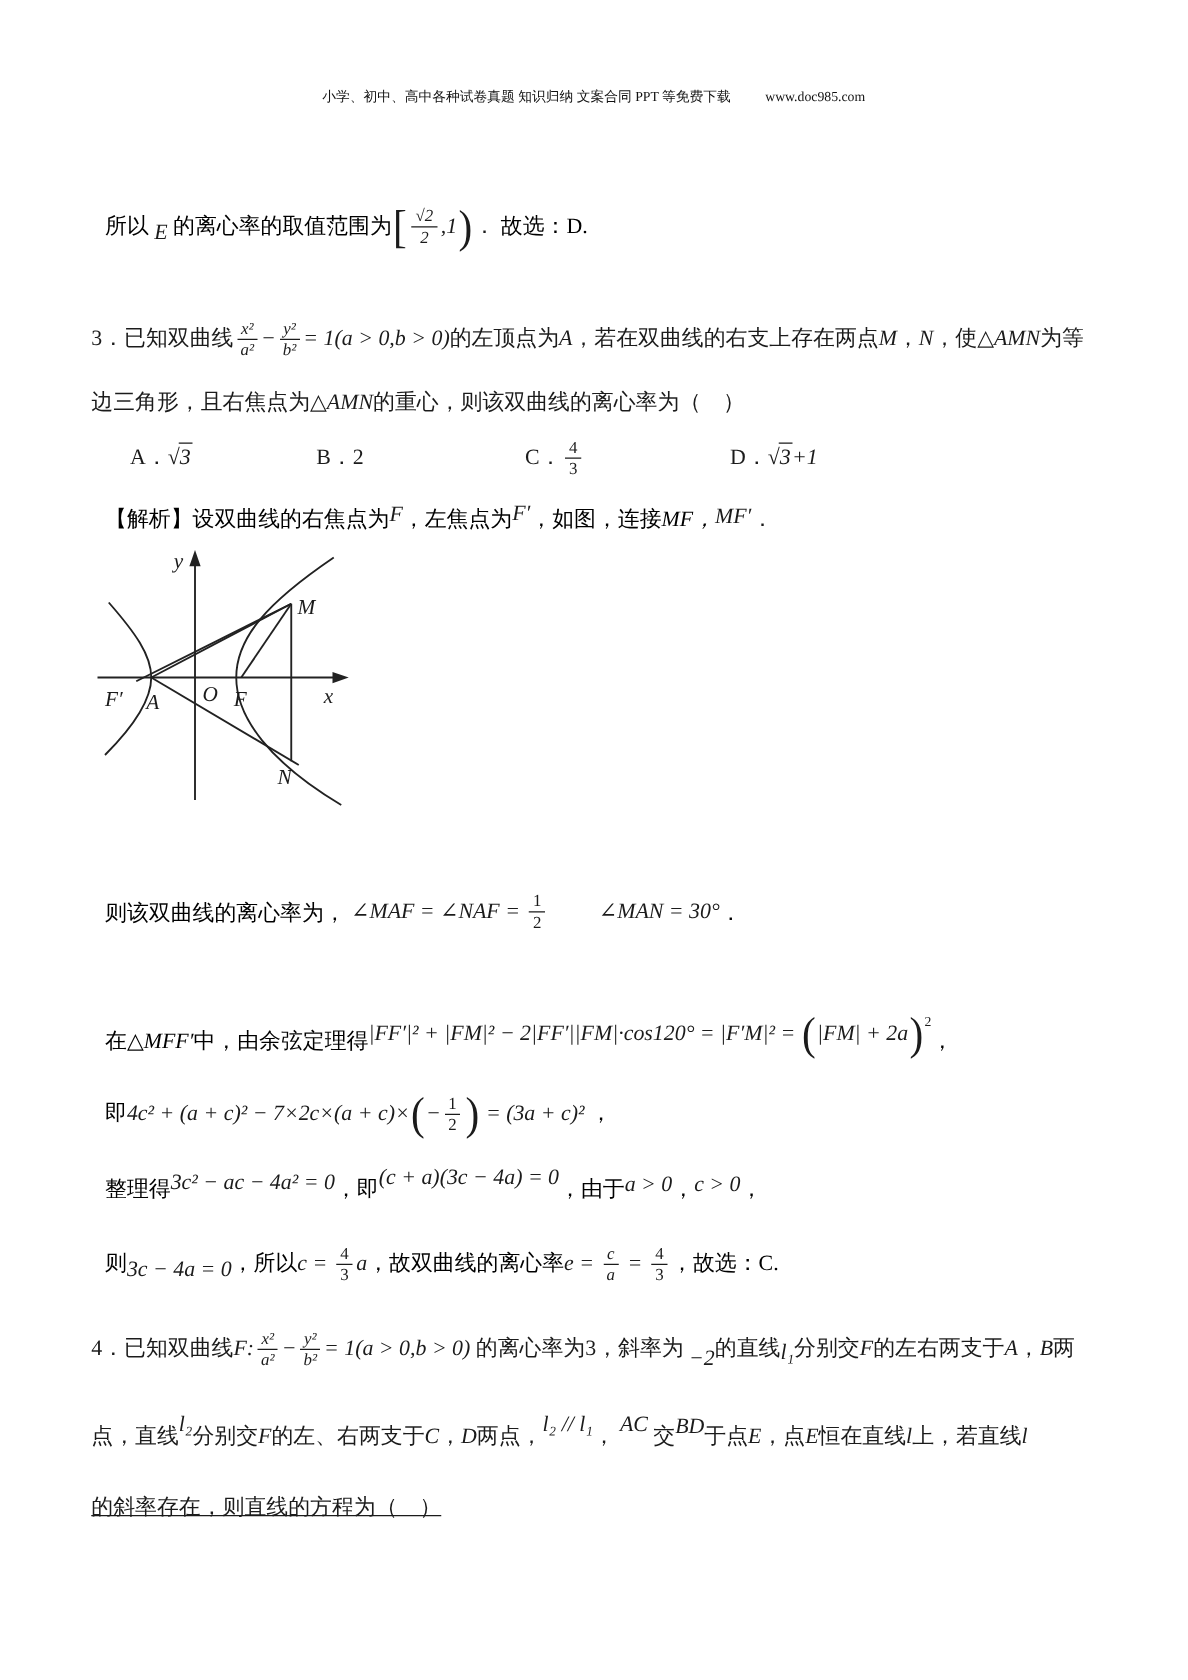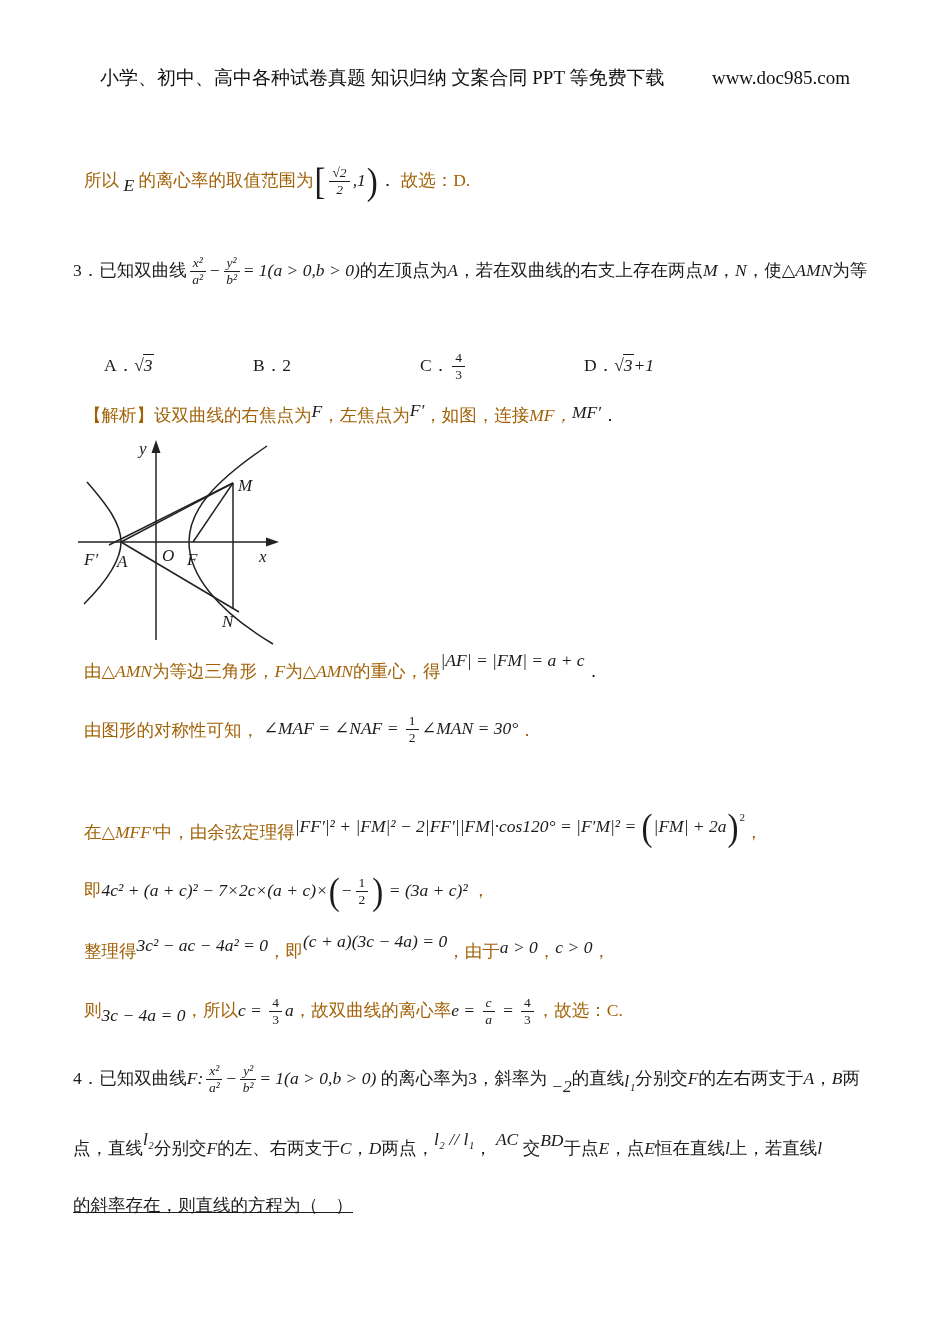--- a/index.html
+++ b/index.html
@@ -1,48 +1,49 @@
 <!DOCTYPE html>
 <html><head>
 <meta charset="utf-8">
 <style>
   html,body{margin:0;padding:0;background:#ffffff;}
   .page{position:relative;width:950px;height:1344px;background:#fff;overflow:hidden;
         font-family:"Liberation Serif","DejaVu Serif",serif;color:#1b1b1b;font-size:17.5px;}
   .line{position:absolute;white-space:pre;}
-  .red{color:#a16207;}
+  .red{color:#000000;}
   .it{font-style:italic;}
   .frac{display:inline-flex;flex-direction:column;align-items:center;vertical-align:middle;
         font-size:13.5px;line-height:1.2;margin:0 3px;text-align:center;}
   .frac .fn{border-bottom:1.2px solid currentColor;padding:0 3px;display:block;}
   .frac .fd{padding:0 2px;display:block;}
   .big{font-size:33px;line-height:0;vertical-align:middle;font-weight:400;margin:0 1px;display:inline-block;transform:scaleY(1.12);}
   sup.msup{font-size:11px;line-height:0;}
   .sqrt{white-space:nowrap;}
   .sqrt .rad{margin-right:-1px;}
   .sqrt .rbar{border-top:1.2px solid currentColor;padding:0 1px;}
-  .hdr{position:absolute;top:66px;left:0;width:100%;text-align:center;font-size:19px;line-height:24px;color:#111;}
+  .hdr{position:absolute;top:66px;left:0;width:100%;text-align:center;font-size:11px;line-height:24px;color:#111;}
   .hdr a{color:#111;text-decoration:none;}
   .figwrap{position:absolute;left:76px;top:438px;width:232px;height:210px;}
   svg text{font-family:"Liberation Serif","DejaVu Serif",serif;font-style:italic;font-size:17px;fill:#1b1b1b;}
 </style>
 </head>
 <body>
 
 <div class="page">
 
   <div class="hdr">
     <span>小学、初中、高中各种试卷真题 知识归纳 文案合同 PPT 等免费下载</span>
     <span>　　</span>
     <a href="#">www.doc985.com</a>
   </div>
 
   <div class="line" style="left:84px;top:150px;line-height:60px;"><span class="red">所以 </span><span class="it" style="position: relative; top: 5px;">E</span><span class="red"> 的离心率的取值范围为</span><span class="big">[</span><span class="frac it"><span class="fn">√2</span><span class="fd">2</span></span><span class="it">,1</span><span class="big">)</span><span>．</span><span class="red"> 故选：</span><span class="red">D.</span></div>
 
   <div class="line" style="left:73px;top:242px;line-height:56px;"><span>3．已知双曲线</span><span class="frac it"><span class="fn">x²</span><span class="fd">a²</span></span><span class="it">−</span><span class="frac it"><span class="fn">y²</span><span class="fd">b²</span></span><span class="it">= 1</span><span class="it">(a &gt; 0,b &gt; 0)</span><span>的左顶点为</span><span class="it">A</span><span>，若在双曲线的右支上存在两点</span><span class="it">M</span><span>，</span><span class="it">N</span><span>，使△</span><span class="it">AMN</span><span>为等</span></div>
+  <div class="line" style="left:73px;top:308px;line-height:26px;"><span>边三角形，且右焦点为△</span><span class="it">AMN</span><span>的重心，则该双曲线的离心率为（　）</span></div>
 
   <div class="line" style="left:104px;top:337px;line-height:56px;"><span>A．</span><span class="sqrt it"><span class="rad">√</span><span class="rbar">3</span></span></div>
   <div class="line" style="left:253px;top:337px;line-height:56px;"><span>B．2</span></div>
   <div class="line" style="left:420px;top:337px;line-height:56px;"><span>C．</span><span class="frac"><span class="fn">4</span><span class="fd">3</span></span></div>
   <div class="line" style="left:584px;top:337px;line-height:56px;"><span>D．</span><span class="sqrt it"><span class="rad">√</span><span class="rbar">3</span></span><span class="it">+1</span></div>
 
   <div class="line" style="left:84px;top:400px;line-height:30px;"><span class="red">【解析】设双曲线的右焦点为</span><span class="it" style="position: relative; top: -4px;">F</span><span class="red">，左焦点为</span><span class="it" style="position: relative; top: -5px;">F′</span><span class="red">，如图，连接</span><span class="it red">MF，</span><span class="it" style="position: relative; top: -3px;">MF′</span><span>．</span></div>
 
   <div class="figwrap">
     <svg width="232" height="210" viewBox="0 0 232 210">
@@ -65,22 +66,21 @@
       <text x="183" y="124">x</text>
       <text x="86" y="123">O</text>
       <text x="8" y="127">F′</text>
       <text x="41" y="129">A</text>
       <text x="111" y="127">F</text>
       <text x="162" y="53">M</text>
       <text x="146" y="189">N</text>
     </svg>
   </div>
 
-  <div class="line" style="left:84px;top:646px;line-height:50px;"><span class="red">由△</span><span class="it red">AMN</span><span class="red">为等边三角形，</span><span class="it red">F</span><span class="red">为△</span><span class="it red">AMN</span><span class="red">的重心，得</span><span class="it" style="position: relative; top: -11px;">|AF| = |FM| = a + c</span><span>．</span></div>
-  <div class="line" style="left:84px;top:702px;line-height:56px;"><span class="red">由图形的对称性可知，</span><span class="it" style="position: relative; top: -2px;"> ∠MAF = ∠NAF = </span><span class="frac" style="position: relative; top: -2px;"><span class="fn">1</span><span class="fd">2</span></span><span class="it" style="position: relative; top: -2px;">∠MAN = 30°</span><span class="red">．</span></div>
+  <div class="line" style="left:84px;top:702px;line-height:56px;"><span class="red">则该双曲线的离心率为，</span><span class="it" style="position: relative; top: -2px;"> ∠MAF = ∠NAF = </span><span class="frac" style="position: relative; top: -2px;"><span class="fn">1</span><span class="fd">2</span></span><span class="it" style="position: relative; top: -2px; margin-left: 40px;">∠MAN = 30°</span><span class="red">．</span></div>
   <div class="line" style="left:84px;top:808px;line-height:48px;"><span class="red">在△</span><span class="it red">MFF′</span><span class="red">中，由余弦定理得</span><span class="it" style="position: relative; top: -6px;">|FF′|² + |FM|² − 2|FF′||FM|·cos120° = |F′M|² = </span><span class="big" style="position: relative; top: -6px;">(</span><span class="it" style="position: relative; top: -6px;">|FM| + 2a</span><span class="big" style="position: relative; top: -6px;">)</span><sup class="msup" style="position: relative; top: -10px;">2</sup><span class="red">，</span></div>
   <div class="line" style="left:84px;top:860px;line-height:60px;"><span class="red">即</span><span class="it">4c² + (a + c)² − 7×2c×(a + c)×</span><span class="big">(</span><span class="it">−</span><span class="frac"><span class="fn">1</span><span class="fd">2</span></span><span class="big">)</span><span class="it"> = (3a + c)²</span><span class="red"> ，</span></div>
   <div class="line" style="left:84px;top:928px;line-height:46px;"><span class="red">整理得</span><span class="it" style="position: relative; top: -6px;">3c² − ac − 4a² = 0</span><span class="red">，即</span><span class="it" style="position: relative; top: -10px;">(c + a)(3c − 4a) = 0</span><span class="red">，由于</span><span class="it" style="position: relative; top: -4px;">a &gt; 0</span><span class="red">，</span><span class="it" style="position: relative; top: -4px;">c &gt; 0</span><span class="red">，</span></div>
   <div class="line" style="left:84px;top:982px;line-height:56px;"><span class="red">则</span><span class="it" style="position: relative; top: 5px;">3c − 4a = 0</span><span class="red">，所以</span><span class="it">c = </span><span class="frac"><span class="fn">4</span><span class="fd">3</span></span><span class="it">a</span><span class="red">，故双曲线的离心率</span><span class="it">e = </span><span class="frac it"><span class="fn">c</span><span class="fd">a</span></span><span class="it"> = </span><span class="frac"><span class="fn">4</span><span class="fd">3</span></span><span class="red">，故选：</span><span class="red">C.</span></div>
 
   <div class="line" style="left:73px;top:1048px;line-height:60px;"><span>4．已知双曲线</span><span class="it">F:</span><span class="frac it"><span class="fn">x²</span><span class="fd">a²</span></span><span class="it">−</span><span class="frac it"><span class="fn">y²</span><span class="fd">b²</span></span><span class="it">= 1(a &gt; 0,b &gt; 0)</span><span> 的离心率为3，斜率为</span><span class="it" style="position: relative; top: 8px;"> −2</span><span>的直线</span><span class="it" style="position: relative; top: 3px;">l₁</span><span>分别交</span><span class="it">F</span><span>的左右两支于</span><span class="it">A</span><span>，</span><span class="it">B</span><span>两</span></div>
   <div class="line" style="left:73px;top:1120px;line-height:56px;"><span>点，直线</span><span class="it" style="position: relative; top: -9px;">l₂</span><span>分别交</span><span class="it">F</span><span>的左、右两支于</span><span class="it">C</span><span>，</span><span class="it">D</span><span>两点，</span><span class="it" style="position: relative; top: -9px;">l₂ // l₁</span><span>，</span><span class="it" style="position: relative; top: -9px;"> AC </span><span>交</span><span class="it" style="position: relative; top: -8px;">BD</span><span>于点</span><span class="it">E</span><span>，点</span><span class="it">E</span><span>恒在直线</span><span class="it">l</span><span>上，若直线</span><span class="it">l</span></div>
   <div class="line" style="left:73px;top:1192px;line-height:26px;text-decoration:underline;"><span>的斜率存在，则直线的方程为（　）</span></div>
 
 </div>

